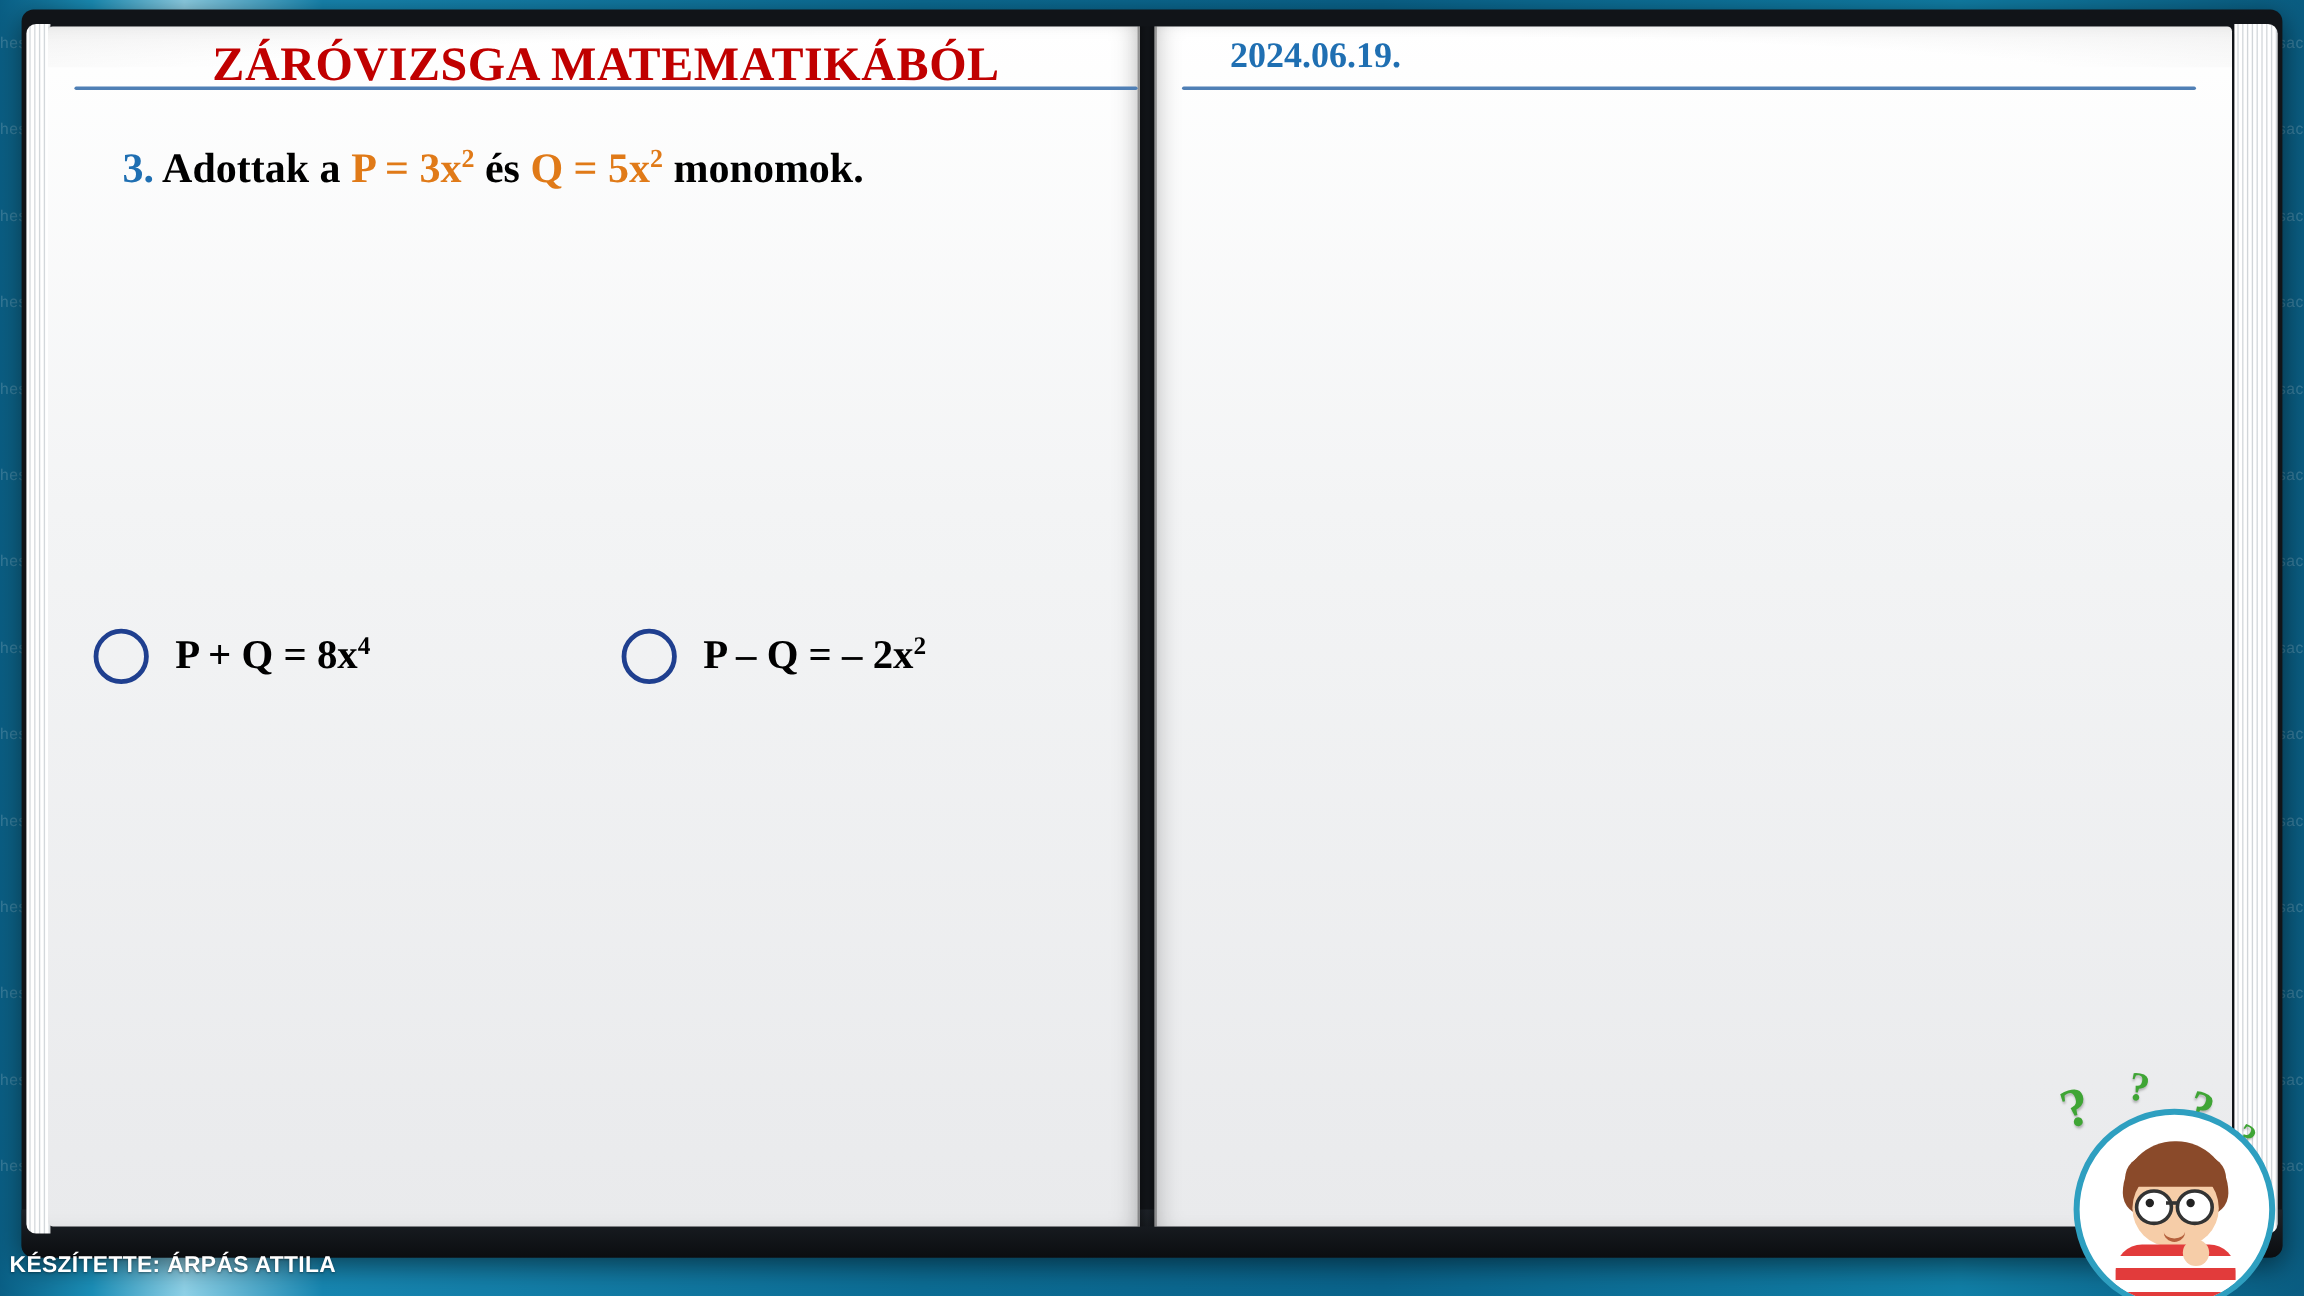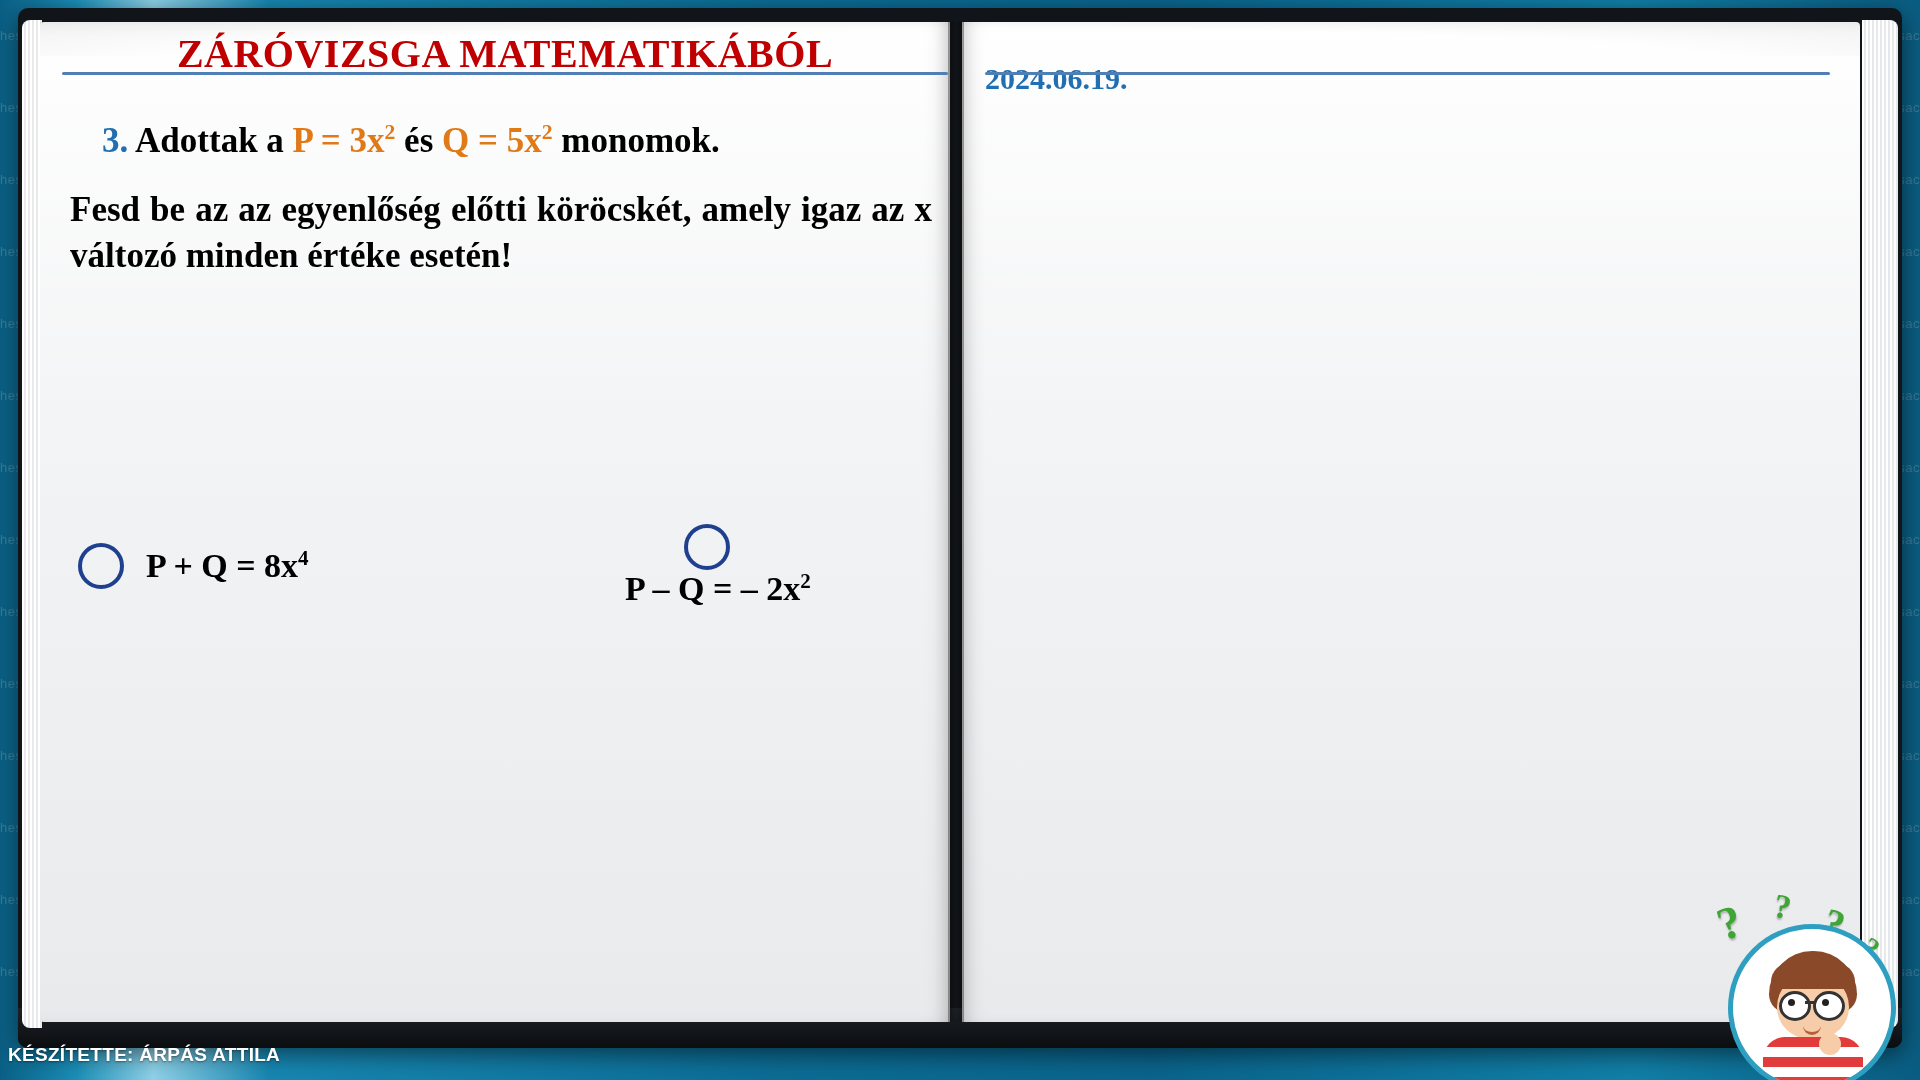--- a/index.html
+++ b/index.html
@@ -138,24 +138,23 @@
     left: 62px;
     top: 72px;
     width: 886px;
     height: 3px;
     background: #4f7fb5;
     border-radius: 2px;
   }
 
   .header-right {
     position: absolute;
-    left: 985px;
+    left: 1025px;
     top: 30px;
     width: 870px;
-    margin-top: 32px;
   }
   .header-right .date {
     color: #1f6fb2;
     font-weight: bold;
     font-size: 30px;
     font-family: "Liberation Serif", serif;
   }
   .header-rule-right {
     position: absolute;
     left: 985px;
@@ -198,21 +197,21 @@
   .opt-row {
     display: flex;
     margin-bottom: 80px;
     margin-top: 24px;
   }
   .opt {
     display: flex;
     align-items: center;
   }
   .opt.col1 { width: 440px; }
-  .opt.col2 { width: 400px; flex-direction: column; }
+  .opt.col2 { width: 400px; }
   .circle {
     width: 38px;
     height: 38px;
     border: 4px solid #1f3f8f;
     border-radius: 50%;
     background: transparent;
     flex: 0 0 auto;
     margin-right: 22px;
   }
   .opt-label {
@@ -364,21 +363,20 @@
 
   <div class="content">
     <p class="para q">
       <span class="num">3.</span>
       <span>Adottak a</span>
       <span class="mono-orange"><span>P = 3x</span><sup>2</sup></span>
       <span>és</span>
       <span class="mono-orange"><span>Q = 5x</span><sup>2</sup></span>
       <span>monomok.</span>
     </p>
-    <p class="para">Fesd be az az egyenlőség előtti köröcskét, amely igaz az x változó minden értéke esetén!</p>
   </div>
 
   <div class="options">
     <div class="opt-row">
       <div class="opt col1">
         <span class="circle"></span>
         <span class="opt-label"><span>P + Q = 8x</span><sup>4</sup></span>
       </div>
       <div class="opt col2">
         <span class="circle"></span>

